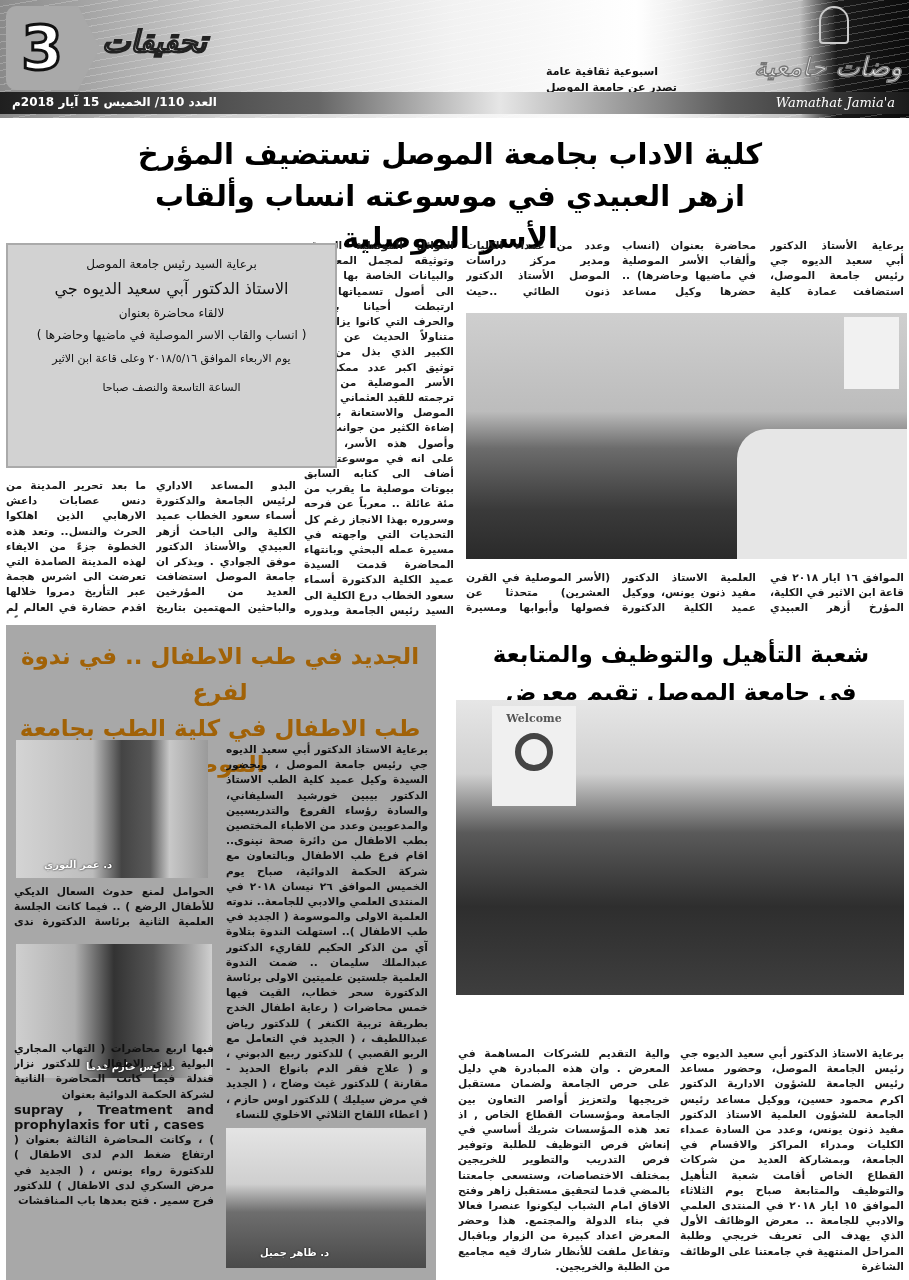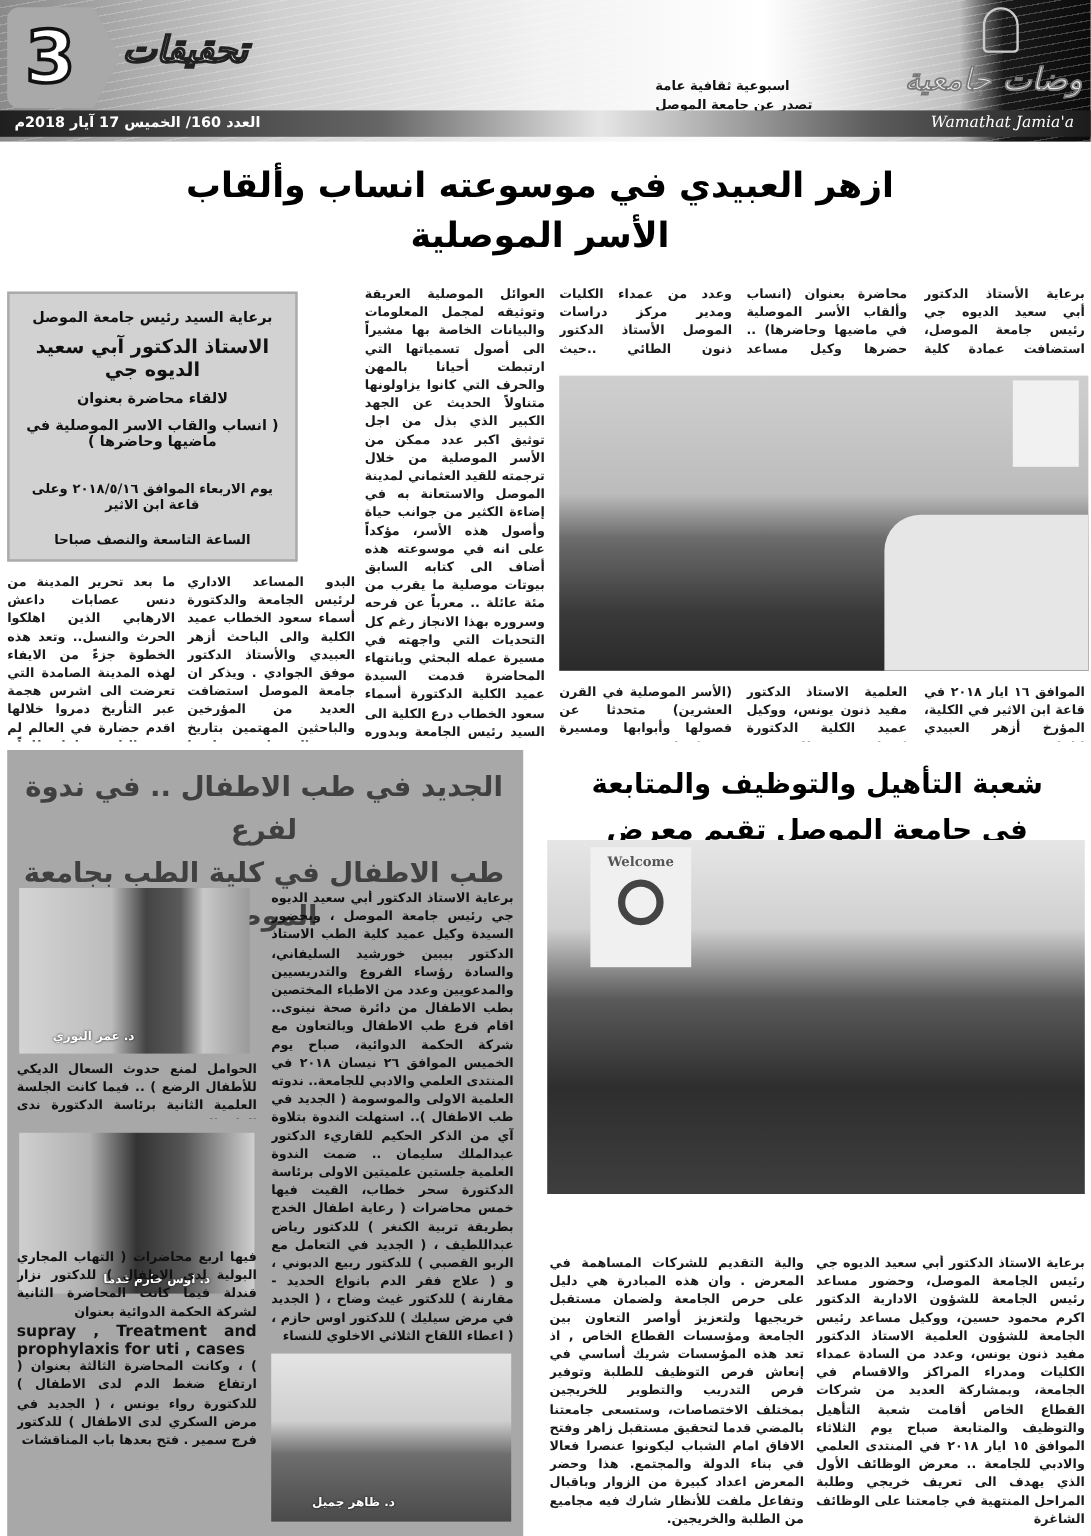--- a/index.html
+++ b/index.html
@@ -20,31 +20,31 @@
 .latin{right:14px;top:95px;font:italic 13px "DejaVu Serif",serif;color:#fff}
 
 .hl{direction:rtl;text-align:center;font-weight:bold;font-family:"DejaVu Sans",sans-serif;color:#000}
 .hl1{left:120px;top:133px;width:660px;font-size:29px;line-height:42px}
 
 .col{direction:rtl;text-align:justify;font-size:10.6px;line-height:15.2px;font-weight:bold;color:#1a1a1a;overflow:hidden}
 .photo{background:#777;overflow:hidden}
 .ph-lecture{left:466px;top:313px;width:441px;height:246px;background:linear-gradient(180deg,#cfcfcf 0%,#bcbcbc 40%,#6c6c6c 55%,#3a3a3a 80%,#2a2a2a 100%)}
 .ph-lecture .table{position:absolute;right:0;bottom:0;width:170px;height:130px;background:#e6e6e6;border-top-left-radius:30px}
 .ph-lecture .screen{position:absolute;right:8px;top:4px;width:55px;height:72px;background:#f1f1f1}
-.poster{left:6px;top:243px;width:242px;height:225px;background:#d2d2d2;border:2px solid #aaa;direction:rtl;text-align:center;padding:8px 6px;font-weight:bold;color:#111}
+.poster{left:6px;top:243px;width:331px;height:225px;background:#d2d2d2;border:2px solid #aaa;direction:rtl;text-align:center;padding:8px 6px;font-weight:normal;color:#111}
 .poster .p1{font-size:12px;margin-top:4px}
 .poster .p2{font-size:16px;margin-top:8px}
 .poster .p3{font-size:12px;margin-top:10px;text-decoration:underline}
 .poster .p4{font-size:12px;margin-top:8px}
 .poster .p5{font-size:12px;margin-top:8px}
-.poster .p6{font-size:11px;margin-top:26px}
+.poster .p6{font-size:11px;margin-top:10px}
 .poster .p7{font-size:11px;margin-top:16px}
 
 .greybox{left:6px;top:625px;width:430px;height:655px;background:#a8a8a8}
-.greyhl{left:14px;top:638px;width:412px;direction:rtl;text-align:center;color:#404040;font:bold 23px "DejaVu Sans",sans-serif;line-height:36px}
+.greyhl{left:14px;top:638px;width:412px;direction:rtl;text-align:center;color:#a16207;font:bold 23px "DejaVu Sans",sans-serif;line-height:36px}
 .hl2{left:456px;top:635px;width:450px;font-size:23px;line-height:38px}
 .ph-speaker1{left:16px;top:740px;width:192px;height:138px;background:linear-gradient(90deg,#d4d4d4 0%,#bcbcbc 40%,#444 55%,#5a5a5a 70%,#c8c8c8 80%,#9a9a9a 100%)}
 .ph-speaker2{left:16px;top:944px;width:196px;height:134px;background:linear-gradient(90deg,#cfcfcf 0%,#b0b0b0 30%,#333 50%,#555 70%,#d0d0d0 100%)}
 .ph-audience{left:226px;top:1128px;width:200px;height:140px;background:linear-gradient(180deg,#e4e4e4 0%,#cfcfcf 40%,#6e6e6e 60%,#4a4a4a 100%)}
 .ph-fair{left:456px;top:700px;width:448px;height:295px;background:linear-gradient(180deg,#e6e6e6 0%,#d0d0d0 25%,#5a5a5a 45%,#2e2e2e 70%,#3e3e3e 100%)}
 .caption{position:absolute;color:#fff;font:bold 10px "DejaVu Sans",sans-serif;direction:rtl;text-shadow:0 0 2px #000}
 .welcome{position:absolute;left:36px;top:6px;width:84px;height:100px;background:#f0f0f0;font:bold 11px "DejaVu Serif",serif;color:#555;text-align:center;padding-top:6px}
 .welcome .logo-n{width:38px;height:38px;margin:8px auto 0;border-radius:50%;border:6px solid #444}
 .gcol{direction:rtl;text-align:justify;font-size:10.6px;line-height:15.2px;font-weight:bold;color:#111;overflow:hidden}
 .eng{direction:ltr;font-size:13px;text-align:justify;display:block}
@@ -58,24 +58,25 @@
 <div class="abs pgnum">3</div>
 <div class="abs pgarrow"></div>
 <div class="abs section">تحقيقات</div>
 <div class="abs tagline">
   <div>اسبوعية ثقافية عامة</div>
   <div>تصدر عن جامعة الموصل</div>
 </div>
 <div class="abs logo-emblem"></div>
 <div class="abs logo">وضات جامعية</div>
 <div class="abs datebar"></div>
-<div class="abs issue">العدد 160/ الخميس 17 آيار 2018م</div>
+<div class="abs issue">العدد 110/ الخميس 15 آيار 2018م</div>
 <div class="abs latin">Wamathat Jamia'a</div>
 
 <div class="abs hl hl1">
+  <div>كلية الاداب بجامعة الموصل تستضيف المؤرخ</div>
   <div>ازهر العبيدي في موسوعته انساب وألقاب الأسر الموصلية</div>
 </div>
 
 <div class="abs col" style="left:770px;top:238px;width:134px;height:62px">برعاية الأستاذ الدكتور أبي سعيد الديوه جي رئيس جامعة الموصل، استضافت عمادة كلية الآداب صباح يوم الاربعاء</div>
 <div class="abs col" style="left:622px;top:238px;width:134px;height:62px">محاضرة بعنوان (انساب وألقاب الأسر الموصلية في ماضيها وحاضرها) .. حضرها وكيل مساعد رئيس الجامعة للشؤون</div>
 <div class="abs col" style="left:466px;top:238px;width:144px;height:62px">وعدد من عمداء الكليات ومدير مركز دراسات الموصل الأستاذ الدكتور ذنون الطائي ..حيث استعرض العبيدي موسوعته</div>
 
 <div class="abs photo ph-lecture">
   <div class="screen"></div>
   <div class="table"></div>

